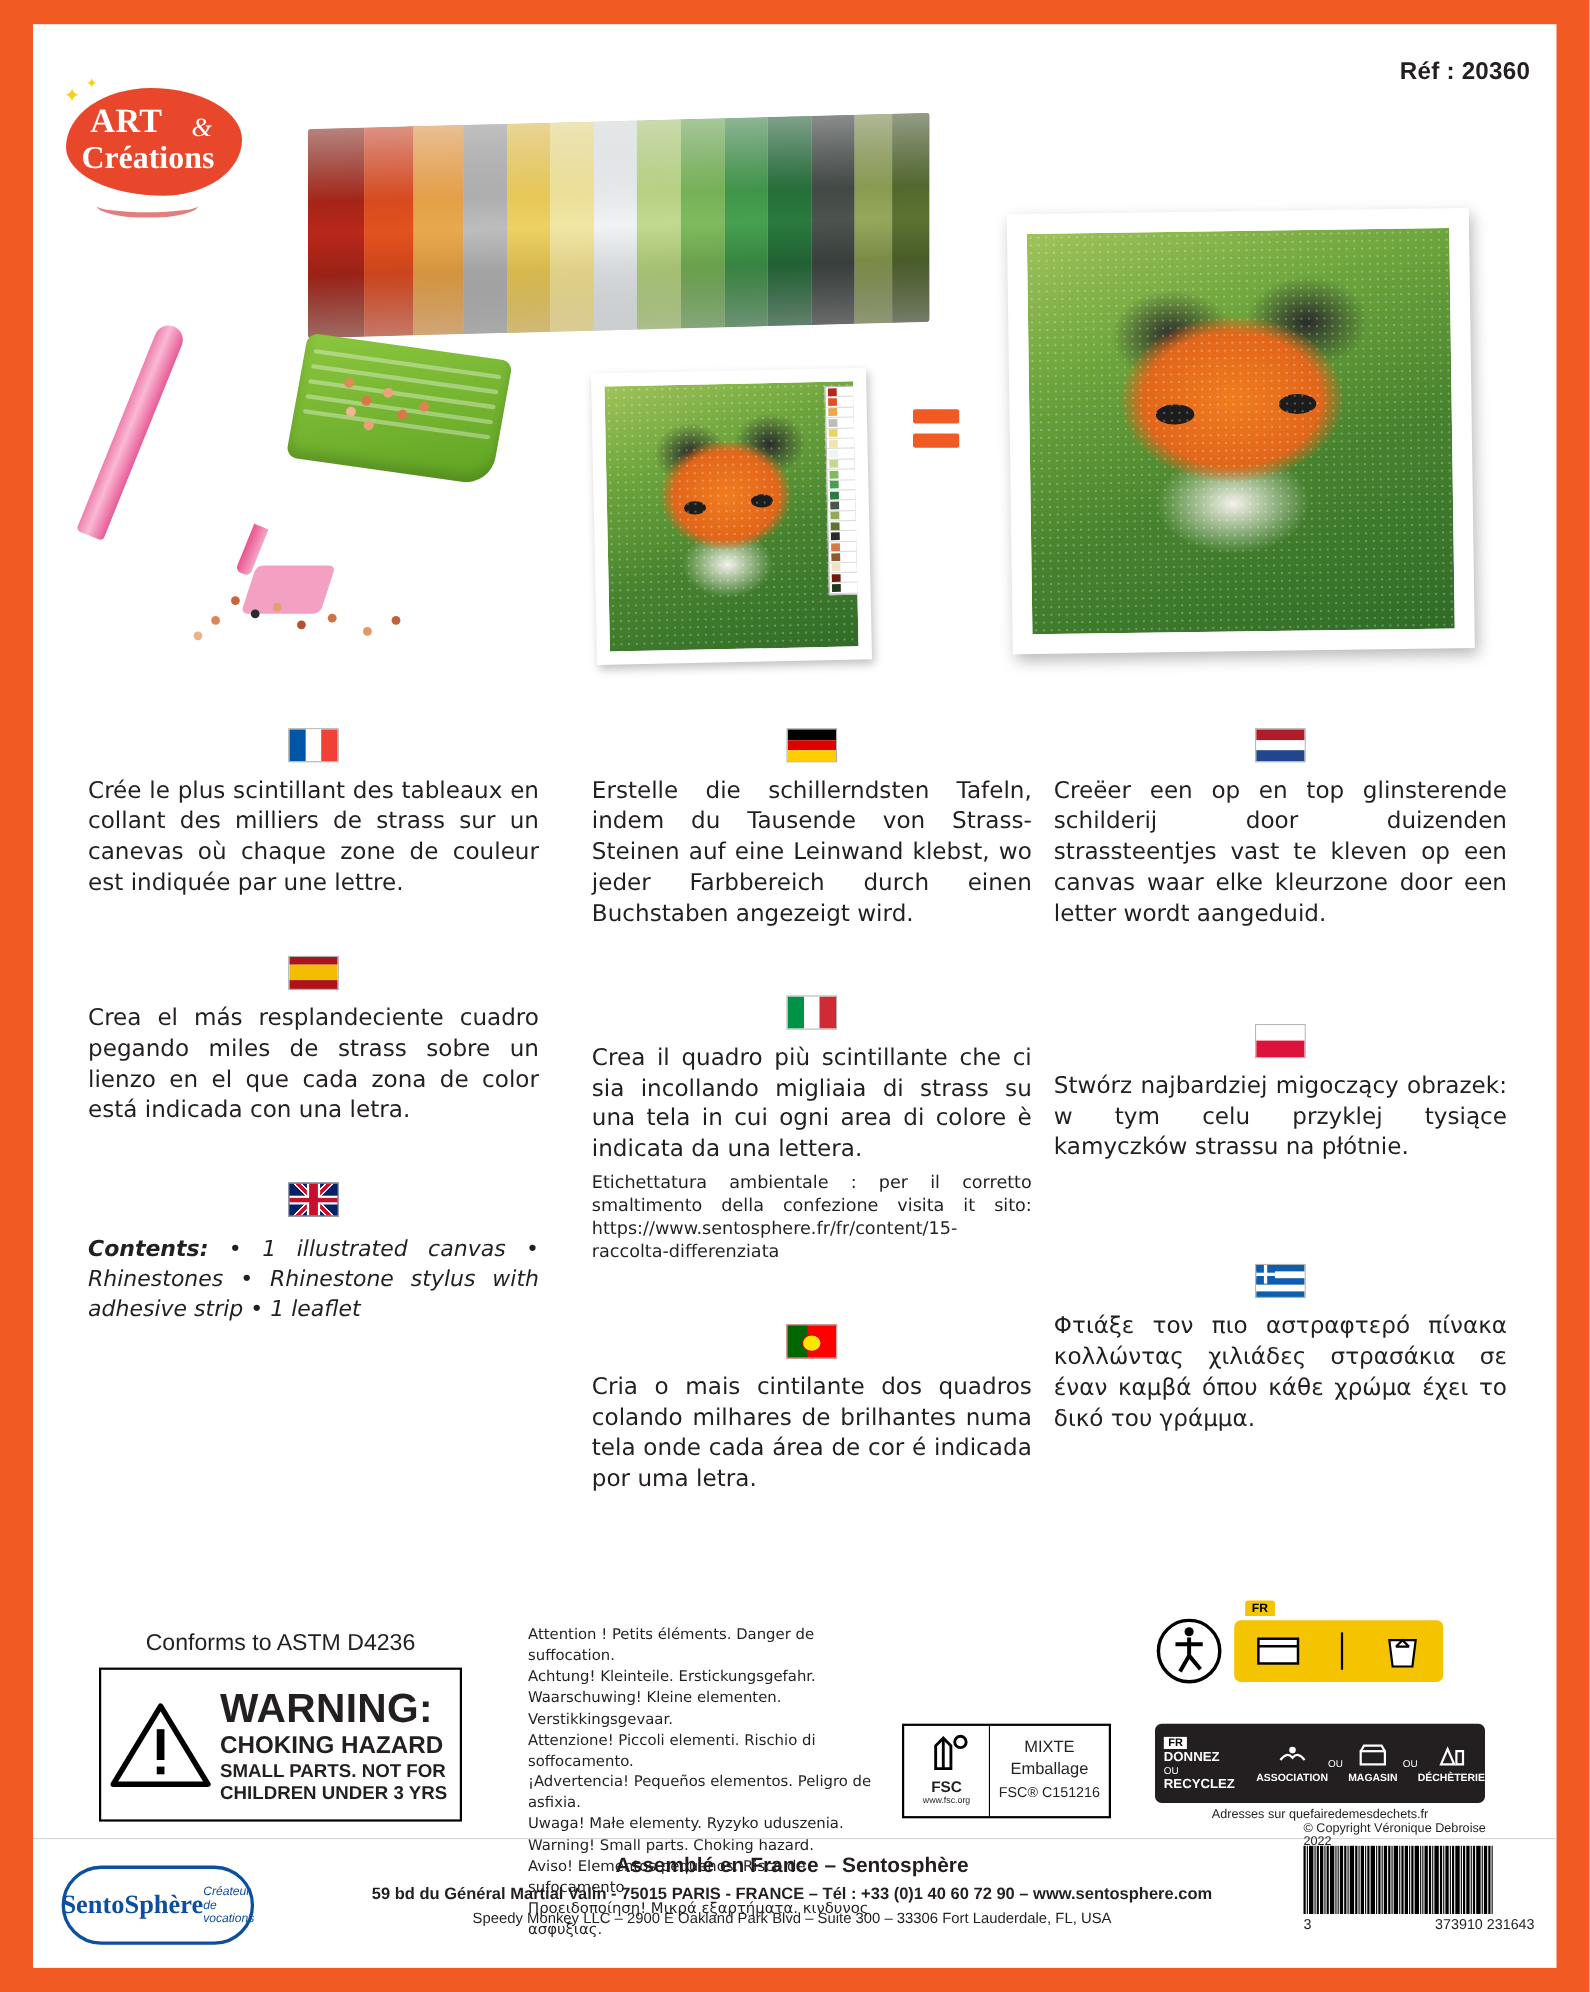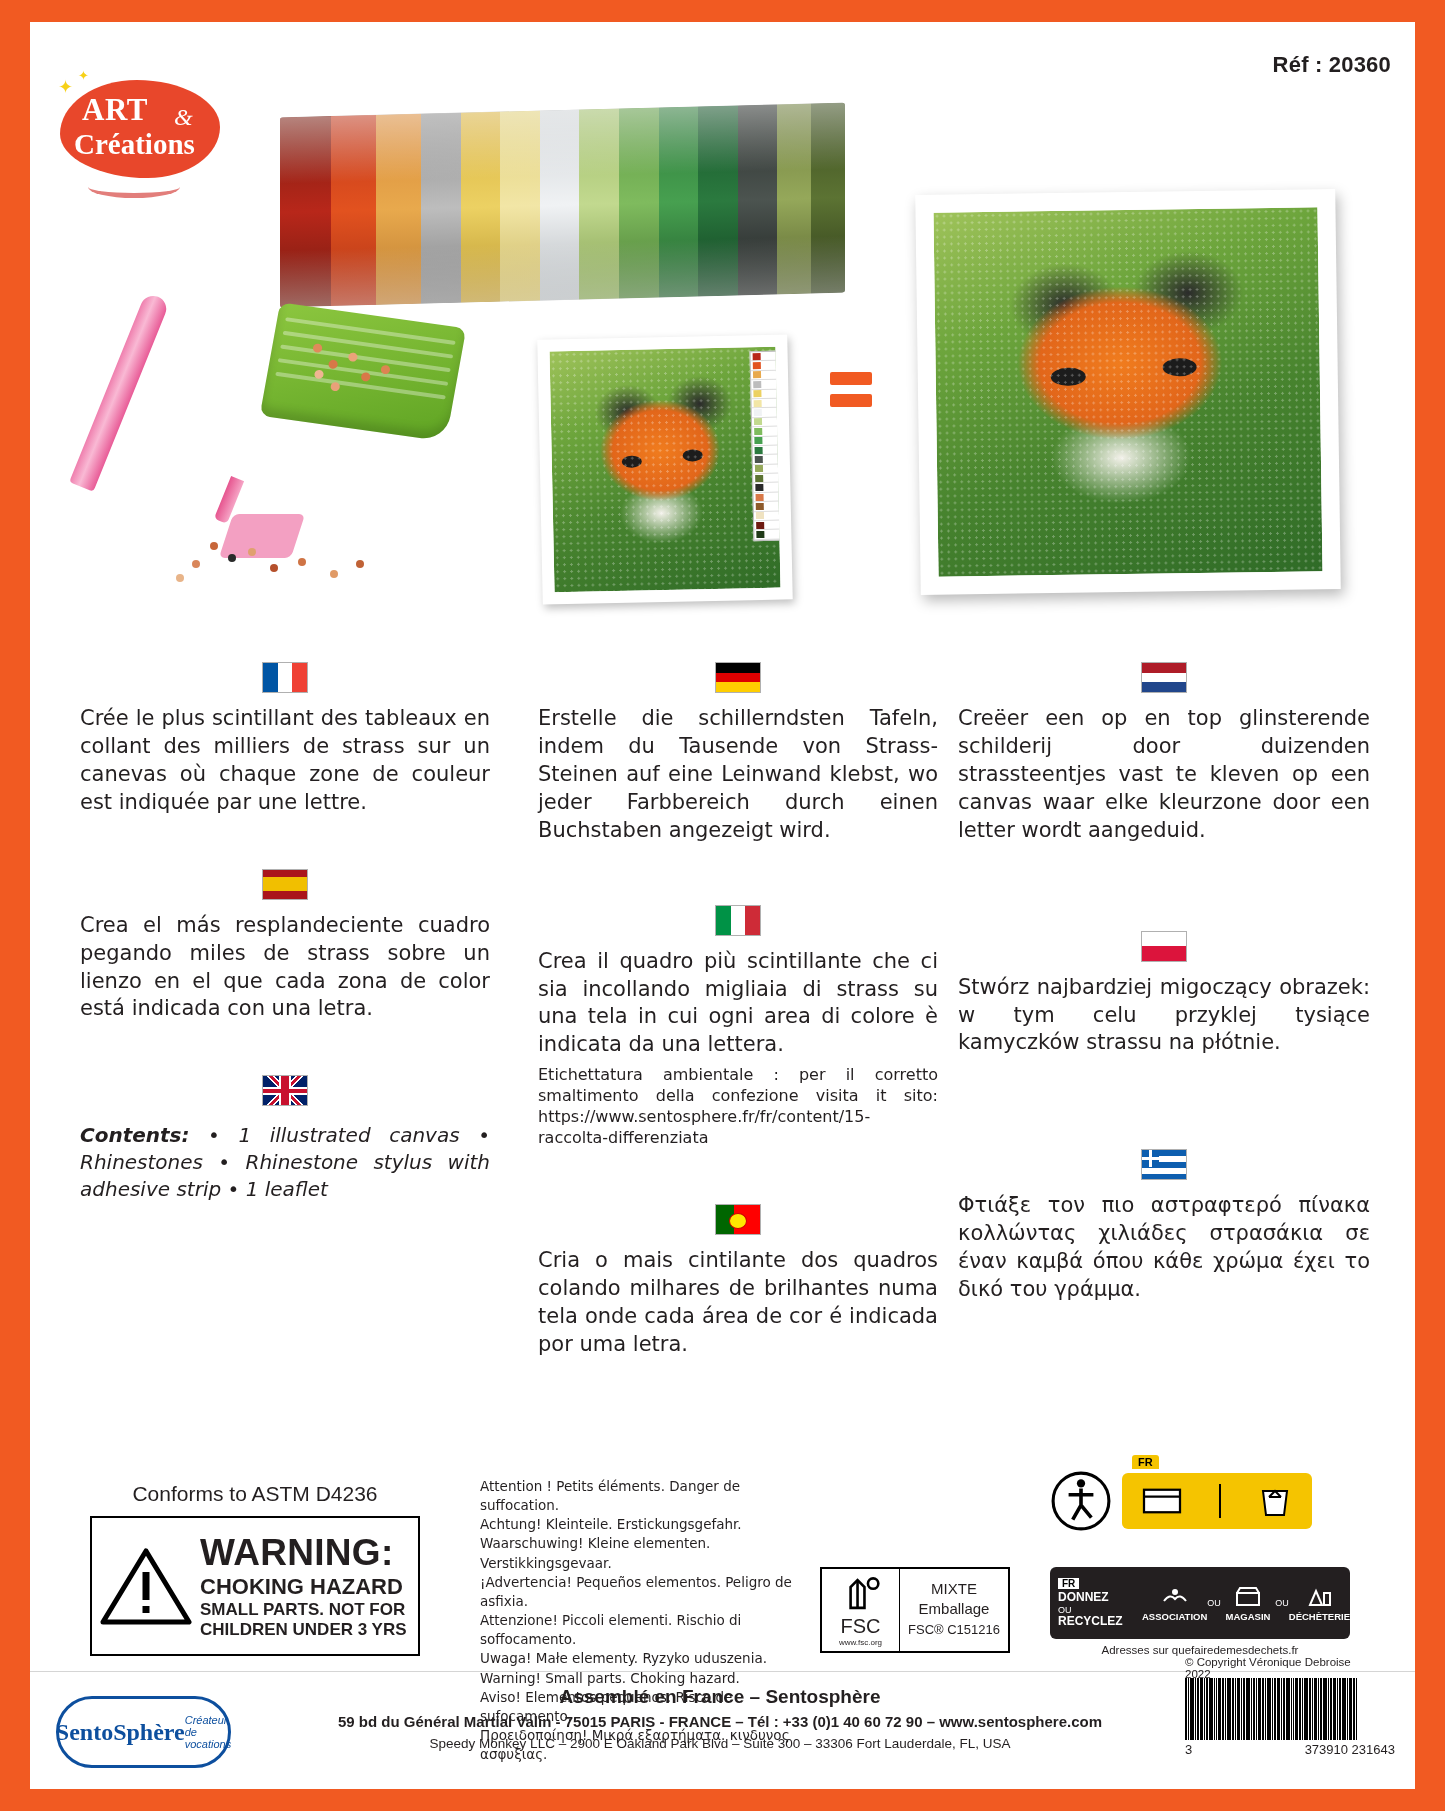--- a/index.html
+++ b/index.html
@@ -545,37 +545,37 @@
         <div class="w2">CHOKING HAZARD</div>
         <div class="w3">SMALL PARTS. NOT FOR CHILDREN UNDER 3 YRS</div>
       </div>
     </div>
   </div>
 
   <div class="multiwarn">
     <div>Attention ! Petits éléments. Danger de suffocation.</div>
     <div>Achtung! Kleinteile. Erstickungsgefahr.</div>
     <div>Waarschuwing! Kleine elementen. Verstikkingsgevaar.</div>
+    <div>Attenzione! Piccoli elementi. Rischio di soffocamento.</div>
     <div>¡Advertencia! Pequeños elementos. Peligro de asfixia.</div>
-    <div>Attenzione! Piccoli elementi. Rischio di soffocamento.</div>
     <div>Uwaga! Małe elementy. Ryzyko uduszenia.</div>
     <div>Warning! Small parts. Choking hazard.</div>
     <div>Aviso! Elementos pequenos. Risco de sufocamento.</div>
     <div>Προειδοποίηση! Μικρά εξαρτήματα. κινδυνος ασφυξιας.</div>
   </div>
 
 
   <div class="fsc">
     <div class="left">
       <svg viewBox="0 0 60 48" width="52" height="42">
           <path d="M18 40 L18 16 L26 8 L34 16 L34 40 Z" fill="none" stroke="#000" stroke-width="3"></path>
           <path d="M26 8 L26 40" stroke="#000" stroke-width="3"></path>
           <circle cx="44" cy="12" r="6" fill="none" stroke="#000" stroke-width="3"></circle>
         </svg>
-      <div style="font-size:20px;font-weight:normal;margin-top:-4px;">FSC</div>
+      <div style="font-size:14px;font-weight:bold;margin-top:-4px;">FSC</div>
       <div style="font-size:8px;">www.fsc.org</div>
     </div>
     <div class="right">
       <div>MIXTE</div>
       <div>Emballage</div>
       <div style="font-size:13px;margin-top:4px;">FSC® C151216</div>
     </div>
   </div>
 
   <div class="recycle" style="display:flex;align-items:center;gap:10px;">

